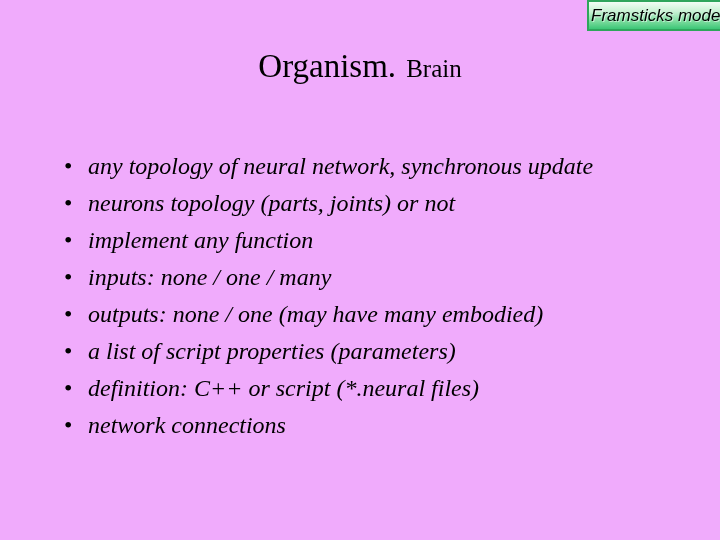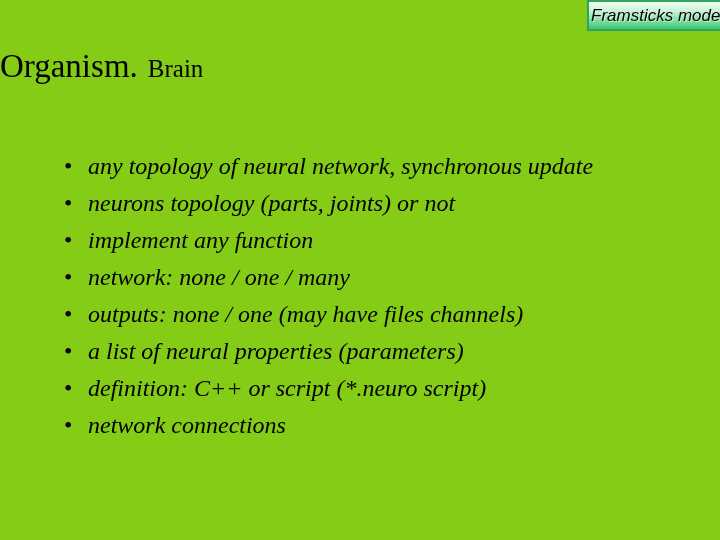--- a/index.html
+++ b/index.html
@@ -4,21 +4,21 @@
 <style>
   html, body {
     margin: 0;
     padding: 0;
     background: #ffffff;
   }
   .slide {
     position: relative;
     width: 720px;
     height: 540px;
-    background: #84cc16;
+    background: #f0abfc;
     overflow: hidden;
     font-family: "Liberation Serif", serif;
     color: #000000;
   }
 
   
   .banner {
     position: absolute;
     top: 0;
     left: 587px;
@@ -40,20 +40,21 @@
     color: #000000;
     text-shadow: 1px 1px 0 rgba(255,255,255,0.55);
   }
 
   
   .title {
     position: absolute;
     top: 46px;
     left: 0;
     width: 100%;
+    text-align: center;
     line-height: 40px;
     white-space: nowrap;
   }
   .title-main {
     font-size: 33px;
   }
   .title-sub {
     font-size: 25px;
     margin-left: 10px;
   }
@@ -104,33 +105,33 @@
     <li>
       <span class="bullet-marker">•</span>
       <span class="bullet-text">neurons topology (parts, joints) or not</span>
     </li>
     <li>
       <span class="bullet-marker">•</span>
       <span class="bullet-text">implement any function</span>
     </li>
     <li>
       <span class="bullet-marker">•</span>
-      <span class="bullet-text">network: none / one / many</span>
+      <span class="bullet-text">inputs: none / one / many</span>
     </li>
     <li>
       <span class="bullet-marker">•</span>
-      <span class="bullet-text">outputs: none / one (may have files channels)</span>
+      <span class="bullet-text">outputs: none / one (may have many embodied)</span>
     </li>
     <li>
       <span class="bullet-marker">•</span>
-      <span class="bullet-text">a list of neural properties (parameters)</span>
+      <span class="bullet-text">a list of script properties (parameters)</span>
     </li>
     <li>
       <span class="bullet-marker">•</span>
-      <span class="bullet-text">definition: C++ or script (*.neuro script)</span>
+      <span class="bullet-text">definition: C++ or script (*.neural files)</span>
     </li>
     <li>
       <span class="bullet-marker">•</span>
       <span class="bullet-text">network connections</span>
     </li>
   </ul>
 
 </div>
 
 </body></html>

